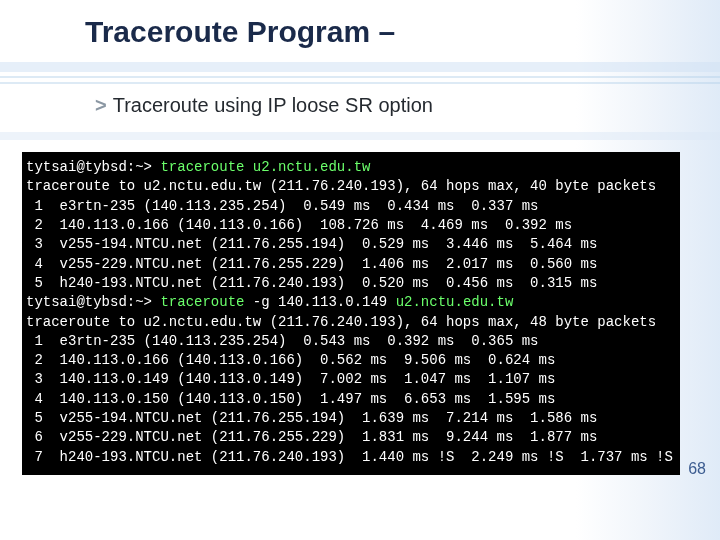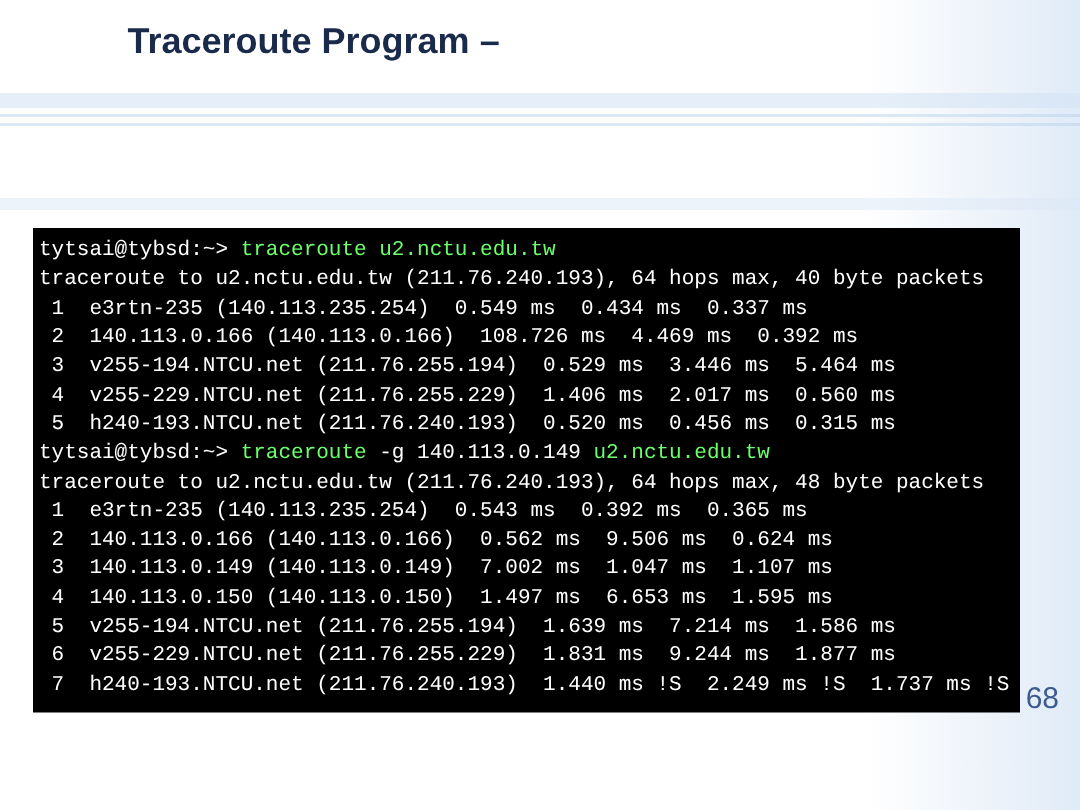--- a/index.html
+++ b/index.html
@@ -35,21 +35,21 @@
   .band.b3 { top: 82px; height: 2px; }
   .band.b4 { top: 132px; height: 8px; background: rgba(220,232,246,0.5);}
   .title {
     position: absolute;
     top: 14px;
     left: 85px;
     right: 54px;
     color: #1a2a4a;
     font-weight: bold;
     font-family: Verdana, Arial, sans-serif;
-    font-size: 24px;
+    font-size: 30px;
     line-height: 1.2;
   }
   .title .line2 { padding-left: 40px; display: block;}
   .bullets {
     position: absolute;
     top: 92px;
     left: 95px;
     font-size: 20px;
     color: #252a30;
     font-family: Verdana, Arial, sans-serif;
@@ -74,39 +74,42 @@
     padding: 6px 6px 8px 4px;
     white-space: pre;
     letter-spacing: 0px;
   }
   .term .g { color: #6bff6b; }
   .pagenum {
     position: absolute;
     right: 14px;
     bottom: 62px;
     color: #3c5c90;
-    font-size: 20px;
+    font-size: 16px;
     font-family: Arial, sans-serif;
   }
 </style>
 </head>
 <body>
 
 <div class="slide">
 
   <div class="band b1"></div>
   <div class="band b2"></div>
   <div class="band b3"></div>
   <div class="band b4"></div>
 
   <div class="title">
     <span>Traceroute Program –</span>
   </div>
 
   <div class="bullets">
+    <div class="row">
+      <span class="chev">&gt;</span><span>Traceroute using IP loose SR option</span>
+    </div>
   </div>
 
   <div class="term"><span>tytsai@tybsd:~&gt; </span><span class="g">traceroute u2.nctu.edu.tw</span>
 <span>traceroute to u2.nctu.edu.tw (211.76.240.193), 64 hops max, 40 byte packets</span>
 <span> 1  e3rtn-235 (140.113.235.254)  0.549 ms  0.434 ms  0.337 ms</span>
 <span> 2  140.113.0.166 (140.113.0.166)  108.726 ms  4.469 ms  0.392 ms</span>
 <span> 3  v255-194.NTCU.net (211.76.255.194)  0.529 ms  3.446 ms  5.464 ms</span>
 <span> 4  v255-229.NTCU.net (211.76.255.229)  1.406 ms  2.017 ms  0.560 ms</span>
 <span> 5  h240-193.NTCU.net (211.76.240.193)  0.520 ms  0.456 ms  0.315 ms</span>
 <span>tytsai@tybsd:~&gt; </span><span class="g">traceroute </span><span>-g 140.113.0.149</span><span class="g"> u2.nctu.edu.tw</span>

